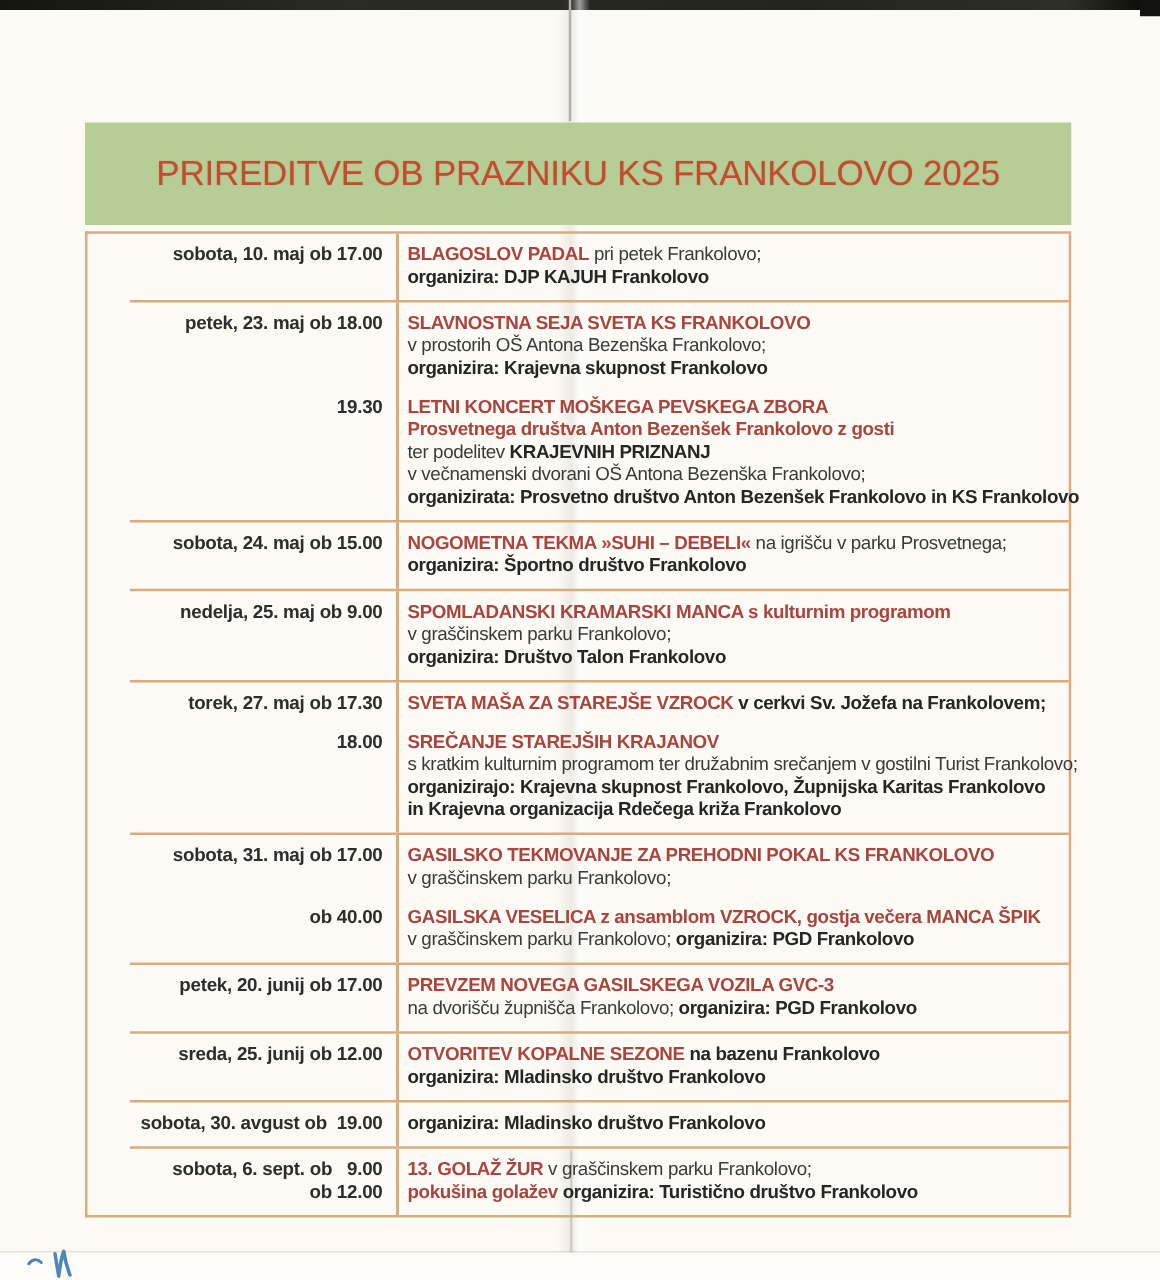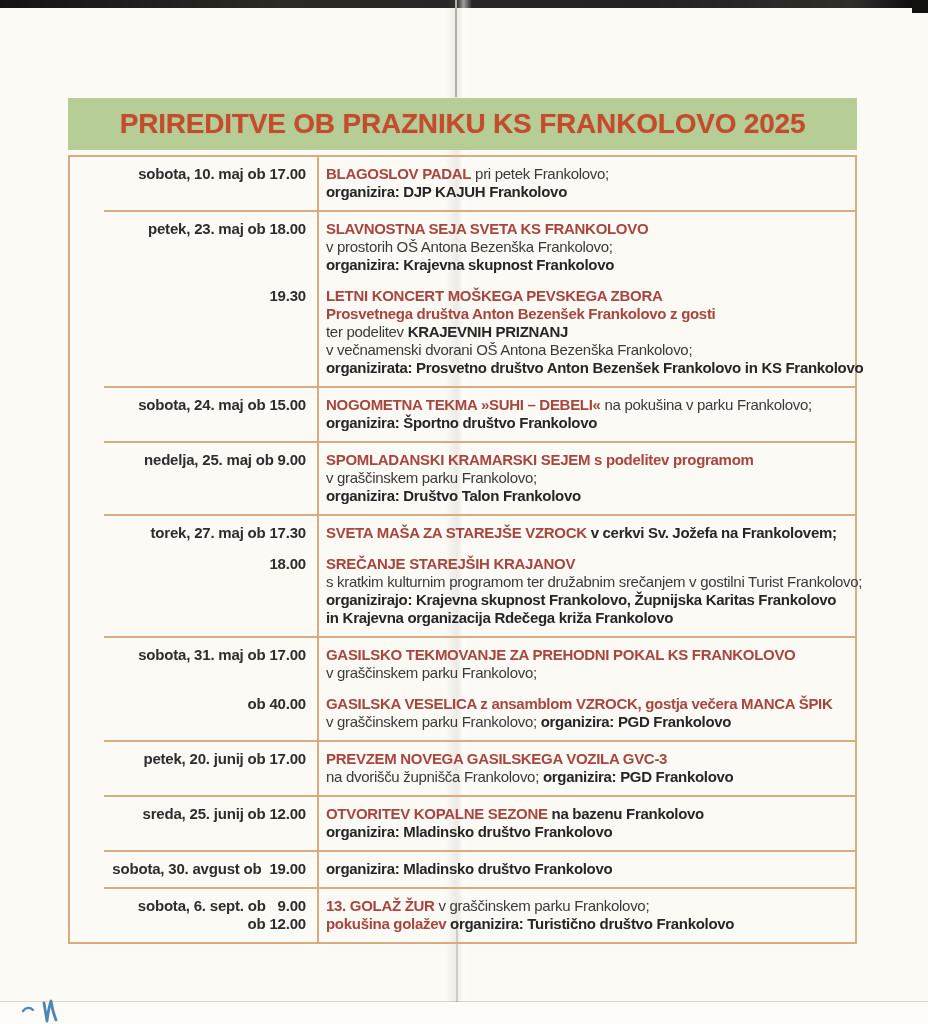--- a/index.html
+++ b/index.html
@@ -52,24 +52,24 @@
   }
   .bottom-slip{
     position:absolute;left:0;top:1002px;width:100%;height:22px;
     background:#fdfcf8;
   }
   .leaflet{
     position:absolute;left:68px;top:98px;width:789px;
   }
   .title-banner{
     box-sizing:border-box;
-    width:100%;height:52px;
+    width:100%;height:82px;
     background:var(--banner-bg);
     color:var(--banner-text);
-    font-weight:bold;
+    font-weight:normal;
     font-size:28px;
     letter-spacing:-0.2px;
     display:flex;align-items:center;justify-content:center;
     margin-bottom:5px;
     text-shadow:0 0 1px rgba(160,60,30,0.35);
   }
   .schedule-table{
     box-sizing:border-box;
     width:100%;
     border:2px solid var(--border);
@@ -156,30 +156,30 @@
               <div class="line"><span class="seg-plain">ter podelitev </span><span class="seg-bold">KRAJEVNIH PRIZNANJ</span></div>
               <div class="line"><span class="seg-plain">v večnamenski dvorani OŠ Antona Bezenška Frankolovo;</span></div>
               <div class="line"><span class="seg-bold">organizirata: Prosvetno društvo Anton Bezenšek Frankolovo in KS Frankolovo</span></div>
             </div>
           </div>
         </div>
         <div class="row">
           <div class="entry">
             <div class="time"><div>sobota, 24. maj ob 15.00</div></div>
             <div class="content">
-              <div class="line"><span class="seg-red">NOGOMETNA TEKMA »SUHI – DEBELI«</span><span class="seg-plain"> na pokušina v parku Frankolovo;</span></div>
+              <div class="line"><span class="seg-red">NOGOMETNA TEKMA »SUHI – DEBELI«</span><span class="seg-plain"> na igrišču v parku Prosvetnega;</span></div>
               <div class="line"><span class="seg-bold">organizira: Športno društvo Frankolovo</span></div>
             </div>
           </div>
         </div>
         <div class="row">
           <div class="entry">
             <div class="time"><div>nedelja, 25. maj ob 9.00</div></div>
             <div class="content">
-              <div class="line"><span class="seg-red">SPOMLADANSKI KRAMARSKI SEJEM s podelitev programom</span></div>
+              <div class="line"><span class="seg-red">SPOMLADANSKI KRAMARSKI MANCA s kulturnim programom</span></div>
               <div class="line"><span class="seg-plain">v graščinskem parku Frankolovo;</span></div>
               <div class="line"><span class="seg-bold">organizira: Društvo Talon Frankolovo</span></div>
             </div>
           </div>
         </div>
         <div class="row">
           <div class="entry">
             <div class="time"><div>torek, 27. maj ob 17.30</div></div>
             <div class="content">
               <div class="line"><span class="seg-red">SVETA MAŠA ZA STAREJŠE VZROCK</span><span class="seg-bold"> v cerkvi Sv. Jožefa na Frankolovem;</span></div>

